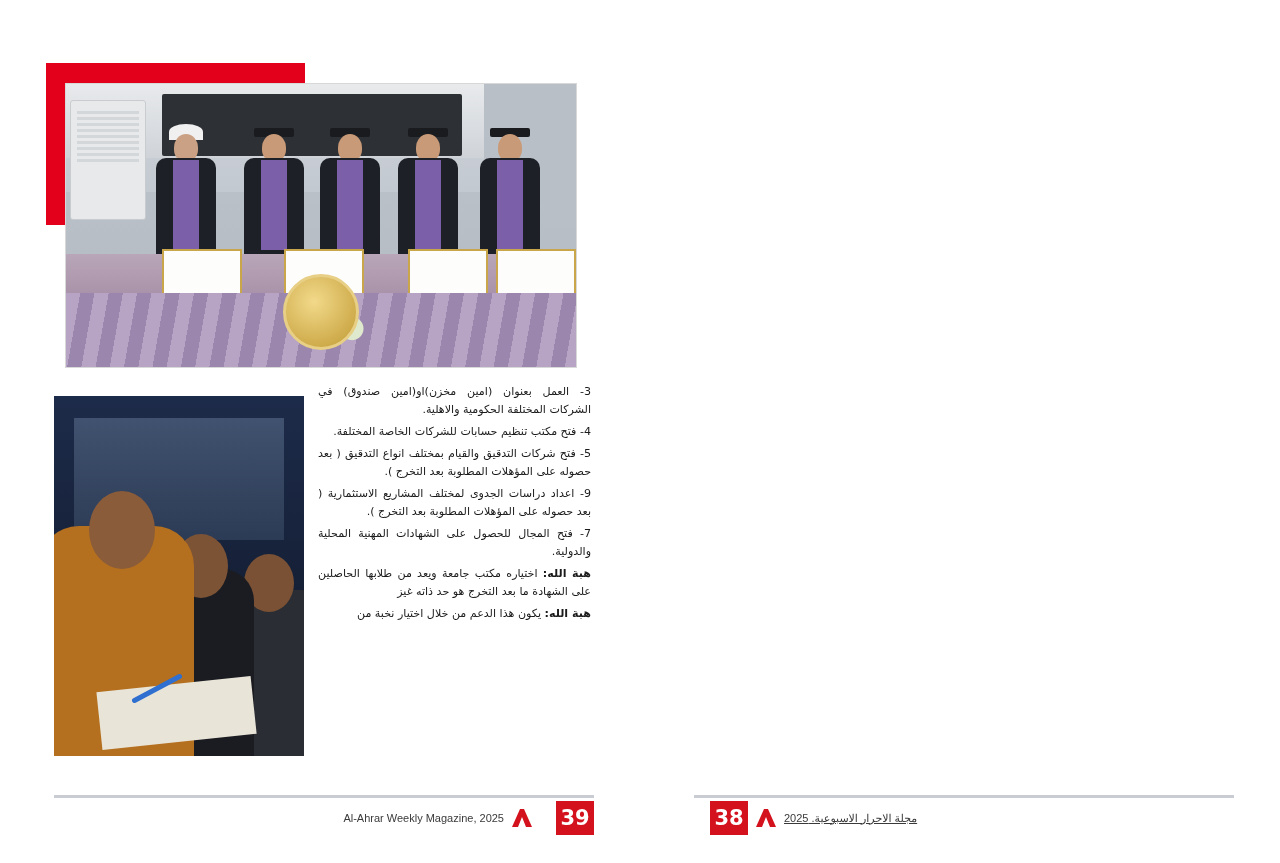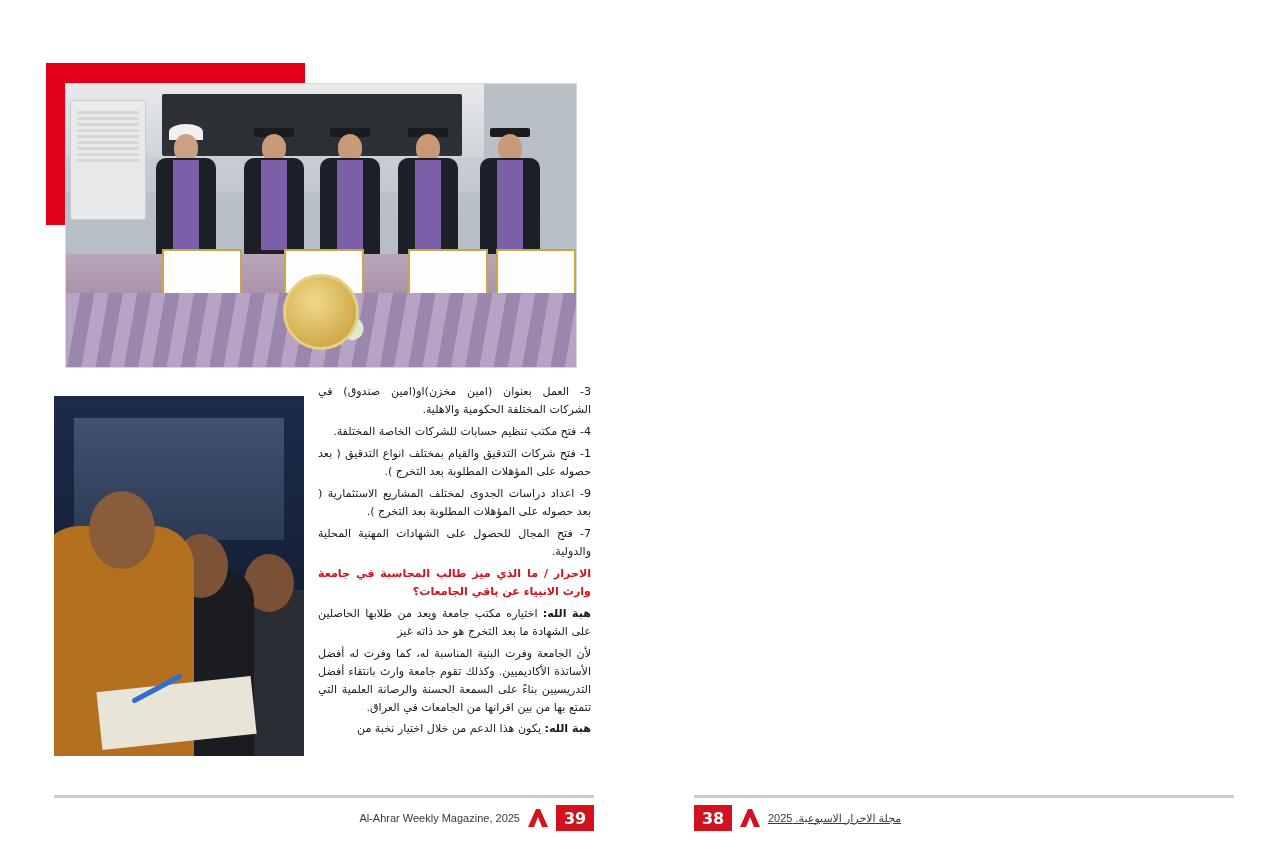--- a/index.html
+++ b/index.html
@@ -76,21 +76,21 @@
   .study .s3h{position:absolute;left:76%;bottom:40%;width:50px;height:58px;border-radius:50%;background:#7a5134;}
   .study .book{position:absolute;left:18%;bottom:4%;width:62%;height:16%;background:#e9e4d8;transform:rotate(-6deg);}
   .study .pen{position:absolute;left:30%;bottom:18%;width:56px;height:5px;background:#2f6fd0;transform:rotate(-28deg);border-radius:3px;}
 
   
   .footer{position:absolute;bottom:30px;height:30px;display:flex;align-items:center;}
   .footer .rule{position:absolute;height:3px;background:#c9ccd2;}
 
   #footer-left{left:54px;width:540px;}
   #footer-left .rule{left:0;right:0;top:-8px;width:100%;}
-  .pagenum{width:38px;height:26px;background:#d4121d;color:#fff;font-weight:bold;font-size:16px;display:flex;align-items:center;justify-content:center;}
+  .pagenum{width:38px;height:34px;background:#d4121d;color:#fff;font-weight:bold;font-size:21px;display:flex;align-items:center;justify-content:center;margin-left:16px;}
   .footer .txt{font-size:11px;color:#3a3a3a;font-family:"Liberation Sans",sans-serif;}
   .mark{width:20px;height:18px;background:#d4121d;clip-path:polygon(0 100%,40% 0,60% 0,100% 100%,70% 100%,50% 45%,30% 100%);}
 
   #footer-right{right:46px;width:540px;flex-direction:row-reverse;}
   #footer-right .rule{left:0;right:0;top:-8px;width:100%;}
   #footer-right .txt{direction:rtl;text-decoration:underline;}
 </style>
 </head>
 <body>
 
@@ -159,26 +159,24 @@
         <div class="s1"></div>
           <div class="s1h"></div>
         <div class="book"></div>
         <div class="pen"></div>
       </div>
     </div>
 
     <div class="col" id="col-39">
       <p><span>3- العمل بعنوان (امين مخزن)او(امين صندوق) في الشركات المختلفة الحكومية والاهلية.</span></p>
       <p><span>4- فتح مكتب تنظيم حسابات للشركات الخاصة المختلفة.</span></p>
-      <p><span>1- فتح شركات التدقيق والقيام بمختلف انواع التدقيق ( بعد حصوله على المؤهلات المطلوبة بعد التخرج ).</span></p>
+      <p><span>5- فتح شركات التدقيق والقيام بمختلف انواع التدقيق ( بعد حصوله على المؤهلات المطلوبة بعد التخرج ).</span></p>
       <p><span>9- اعداد دراسات الجدوى لمختلف المشاريع الاستثمارية ( بعد حصوله على المؤهلات المطلوبة بعد التخرج ).</span></p>
       <p><span>7- فتح المجال للحصول على الشهادات المهنية المحلية والدولية.</span></p>
-      <p class="q"><span>الاحرار / ما الذي ميز طالب المحاسبة في جامعة وارث الانبياء عن باقي الجامعات؟</span></p>
       <p><span class="a-lead">هبة الله:</span><span> اختياره مكتب جامعة ويعد من طلابها الحاصلين على الشهادة ما بعد التخرج هو حد ذاته غيز</span></p>
-      <p><span>لأن الجامعة وفرت البنية المناسبة له، كما وفرت له أفضل الأساتذة الأكاديميين. وكذلك تقوم جامعة وارث بانتقاء أفضل التدريسيين بناءً على السمعة الحسنة والرصانة العلمية التي تتمتع بها من بين اقرانها من الجامعات في العراق.</span></p>
       <p><span class="a-lead">هبة الله:</span><span> يكون هذا الدعم من خلال اختيار نخبة من</span></p>
     </div>
 
     <div class="footer" id="footer-left">
       <div class="rule"></div>
       <div class="pagenum">39</div>
       <div class="mark" style="margin:0 8px;"></div>
       <div class="txt">Al-Ahrar Weekly Magazine, 2025</div>
     </div>
   </div>

